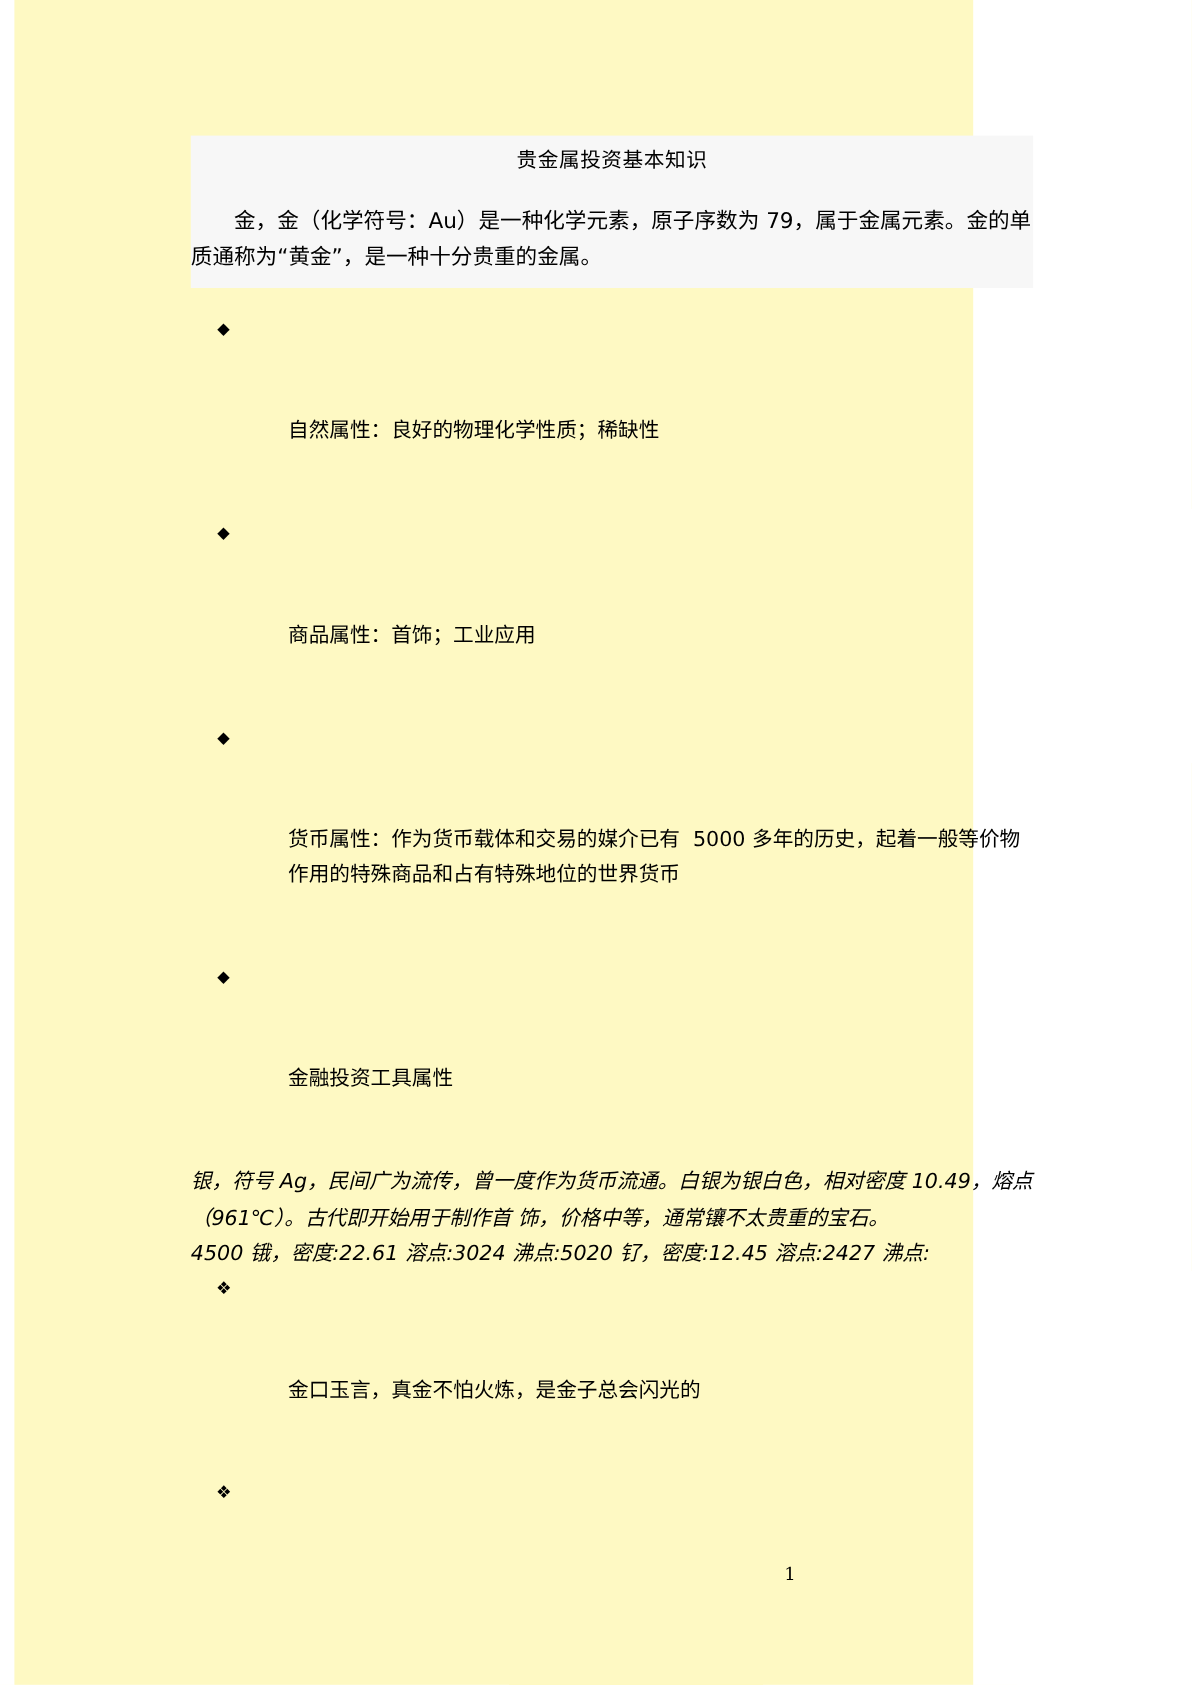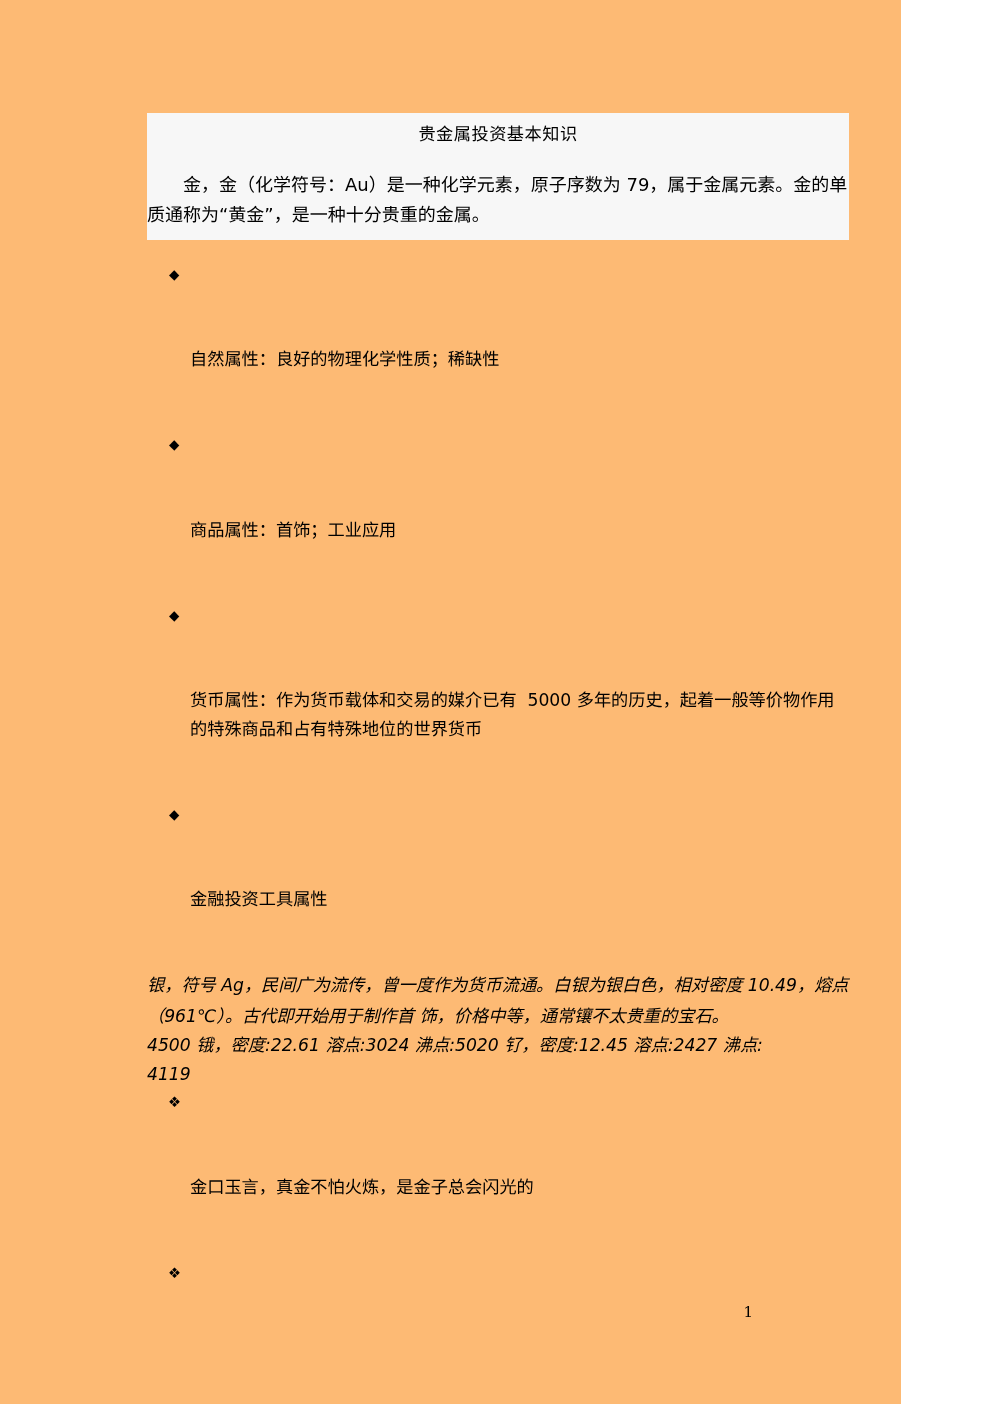--- a/index.html
+++ b/index.html
@@ -13,24 +13,24 @@
     height: 1404px;
     position: relative;
     font-family: "DejaVu Sans", "Liberation Sans", sans-serif;
     color: #000000;
     overflow: hidden;
   }
 
   
   .page {
     position: absolute;
-    left: 0; top: 0;
-    width: 901px;
+    left: 12px; top: 0;
+    width: 799px;
     height: 1404px;
-    background: #fdba74;
+    background: #fef9c3;
   }
 
   .content {
     position: absolute;
     left: 147px;
     top: 113px;
     width: 702px;
   }
 
   
@@ -81,20 +81,21 @@
     font-size: 13.5px;
   }
   ul.blist.floret > li > .bmark {
     left: 21px;
     font-size: 14.5px;
   }
 
   
   .hang {
     display: block;
+    margin-left: 38px;
   }
 
   
   .para {
     font-size: 17.2px;
     line-height: 28.4px;
     margin: 0;
     white-space: pre-wrap;
     word-break: break-all;
     font-style: italic;
@@ -143,21 +144,20 @@
       </li>
       <li>
         <span class="bmark">◆</span>
         <span class="hang">金融投资工具属性</span>
       </li>
     </ul>
 
     <div class="para wide">银，符号 Ag，民间广为流传，曾一度作为货币流通。白银为银白色，相对密度 10.49，熔点（961℃）。古代即开始用于制作首 饰，价格中等，通常镶不太贵重的宝石。</div>
 
     <div class="para">4500 锇，密度:22.61 溶点:3024 沸点:5020 钌，密度:12.45 溶点:2427 沸点:</div>
-    <div class="para">4119</div>
 
 
     <ul class="blist floret">
       <li>
         <span class="bmark">❖</span>
         <span class="hang">金口玉言，真金不怕火炼，是金子总会闪光的</span>
       </li>
       <li>
         <span class="bmark">❖</span>
         

